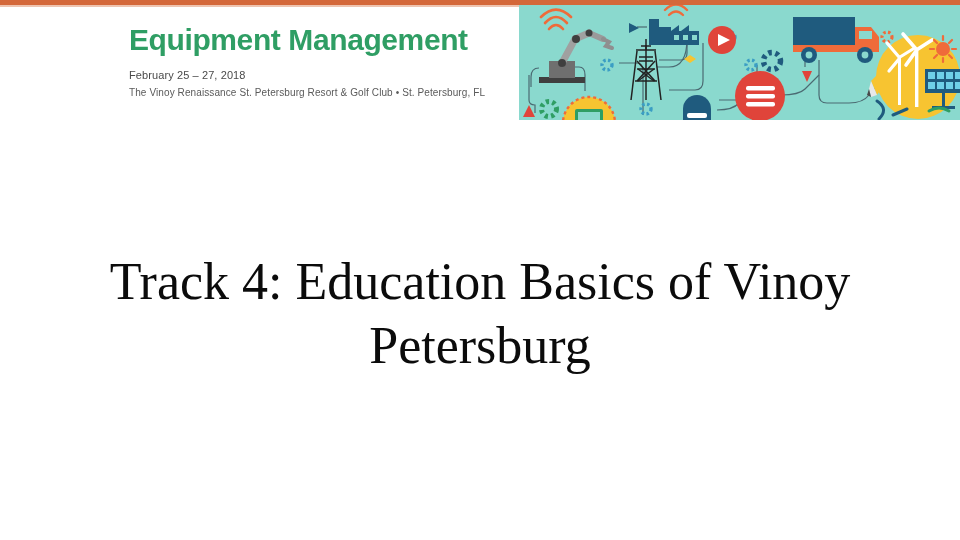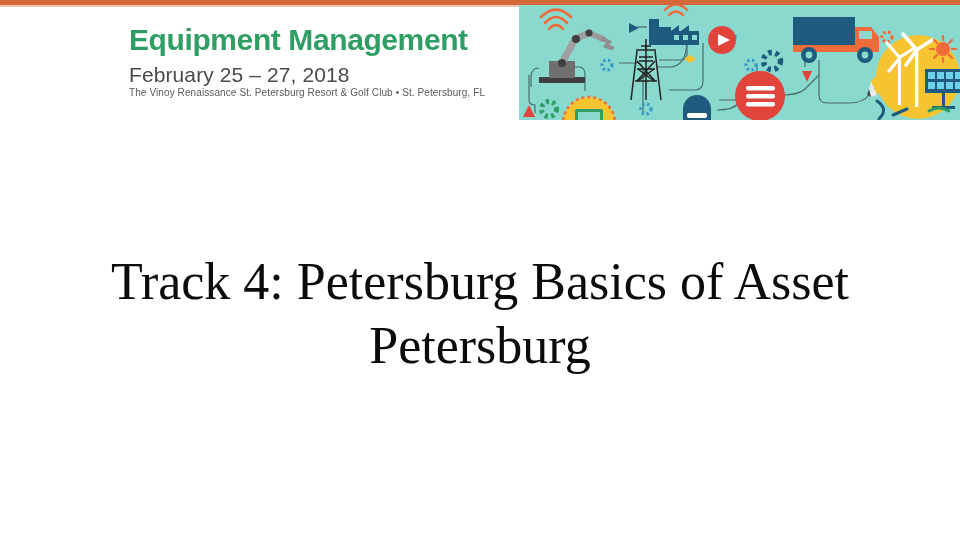--- a/index.html
+++ b/index.html
@@ -46,21 +46,21 @@
     font-weight: bold;
     font-size: 30px;
     line-height: 33px;
     letter-spacing: -0.4px;
     white-space: nowrap;
   }
   .logo-date {
     margin-top: 10px;
     color: #4a4a4a;
     font-family: "Liberation Sans", sans-serif;
-    font-size: 21px;
+    font-size: 11px;
     line-height: 18px;
     letter-spacing: 0.1px;
     white-space: nowrap;
   }
   .logo-venue {
     margin-top: 2px;
     color: #5a5a5a;
     font-family: "Liberation Sans", sans-serif;
     font-size: 10px;
     line-height: 13px;
@@ -303,17 +303,17 @@
         <path d="M358,96 Q370,104 360,114"></path>
         <path d="M374,110 L388,104"></path>
       </g>
       <g fill="none" stroke="#2f9e64" stroke-width="3" stroke-linecap="round">
         <path d="M410,106 Q420,100 430,106"></path>
       </g>
     </svg>
   </div>
 
   <div class="title-area">
-    <div class="title-text">Track 4: Petersburg Basics of Asset</div>
+    <div class="title-text">Track 4: Education Basics of Vinoy</div>
     <div class="title-text">Petersburg</div>
   </div>
 
 </div>
 
 </body></html>

